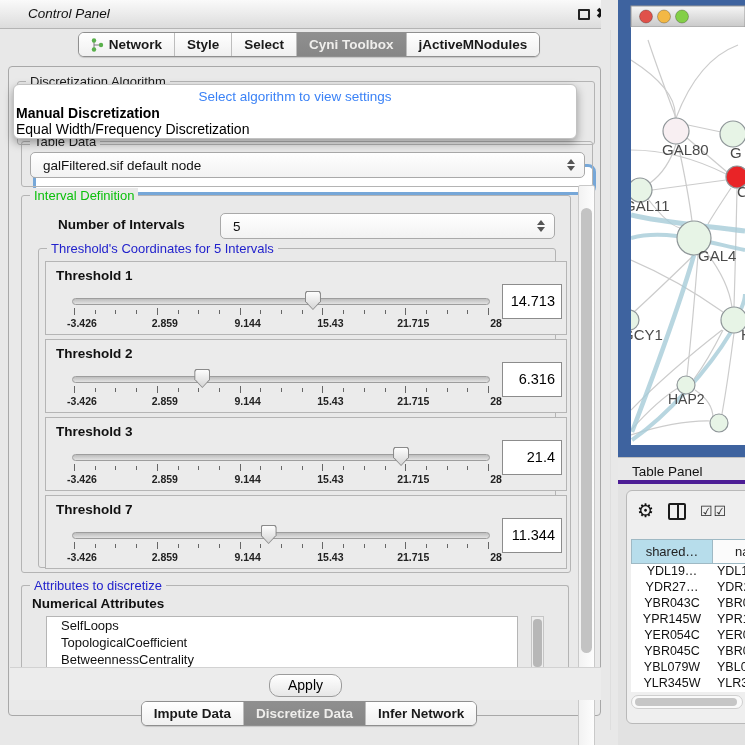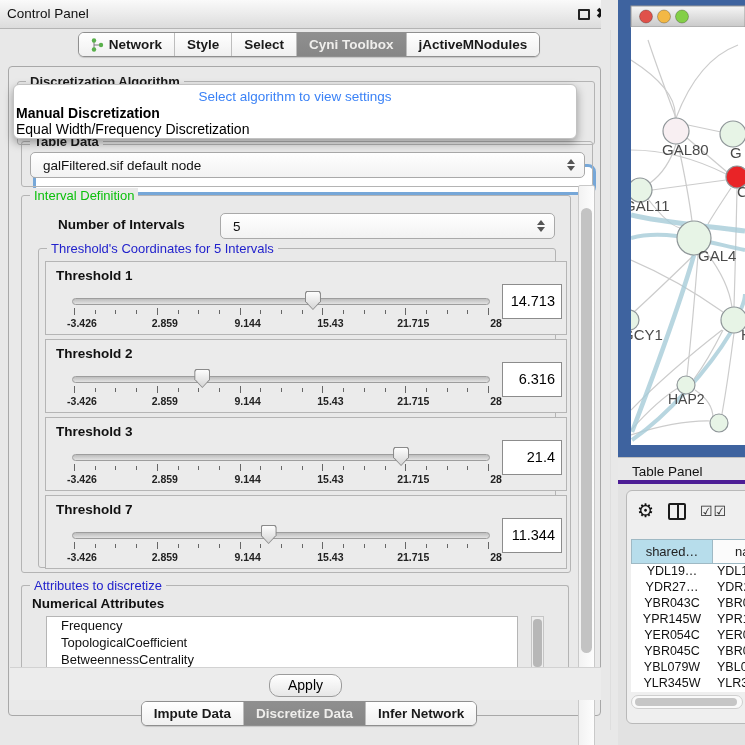--- a/index.html
+++ b/index.html
@@ -3,21 +3,21 @@
 <meta charset="utf-8">
 <style>
   * { margin:0; padding:0; box-sizing:border-box; }
   html,body { width:745px; height:745px; }
   body { font-family:"Liberation Sans", sans-serif; background:#e8e8e8; }
   #screen { position:relative; width:745px; height:745px; background:#e8e8e8; overflow:hidden; }
 
   
   .titlebar { position:absolute; left:0; top:0; width:618px; height:29px;
     background:linear-gradient(#fafafa,#dcdcdc); border-bottom:1px solid #b4b4b4; }
-  .titlebar .tb-text { position:absolute; left:7px; top:6px; font-size:13.5px; color:#111; }
+  .titlebar .tb-text { position:absolute; left:28px; top:6px; font-size:13.5px; color:#111;font-style:italic; }
   .tb-float { position:absolute; left:578px; top:9px; width:12px; height:11px; border:2px solid #222; border-radius:1px; background:transparent; }
   .tb-close { position:absolute; left:596px; top:5px; font-size:14px; font-weight:bold; color:#111; }
 
   
   .tabstrip { position:absolute; left:0; width:618px; display:flex; justify-content:center; }
   .tabstrip.top { top:32px; }
   .tabstrip.bottom { top:701px; }
   .tabgroup { display:flex; border:1px solid #8f8f8f; border-radius:6px; overflow:hidden; background:#fff; box-shadow:0 1px 1px rgba(0,0,0,.15); }
   .tab { padding:4px 12px; font-size:13.5px; font-weight:bold; color:#1a1a1a; background:linear-gradient(#ffffff,#f0f0f0);
     border-right:1px solid #bdbdbd; display:flex; align-items:center; gap:5px; white-space:nowrap; }
@@ -26,21 +26,21 @@
   .net-icon { width:13px; height:14px; display:inline-block; }
 
   
   .mainpanel { position:absolute; left:8px; top:66px; width:593px; height:650px;
     background:#e9e9e9; border:1px solid #a8a8a8; border-radius:4px; }
 
   .groupbox { position:absolute; border:1px solid #b4b4b4; border-radius:3px; }
   .grouptitle { position:absolute; top:-8px; left:8px; background:#e9e9e9; padding:0 4px; font-size:13px; }
   .gt-green { color:#0bc00b; }
   .gt-blue  { color:#2222cc; }
-  .gt-black { color:#1a1a1a;font-weight:bold; }
+  .gt-black { color:#1a1a1a; }
 
   .combo { position:absolute; background:linear-gradient(#ffffff,#f2f2f2); border:1px solid #a9a9a9; border-radius:5px;
     font-size:13.5px; color:#111; display:flex; align-items:center; padding-left:12px; }
   .stepper { position:absolute; right:9px; top:50%; transform:translateY(-50%); display:flex; flex-direction:column; gap:2px; }
   .stepper i { display:block; width:0; height:0; border-left:4px solid transparent; border-right:4px solid transparent; }
   .stepper .up { border-bottom:5px solid #555; }
   .stepper .dn { border-top:5px solid #555; }
 
   .focusring { position:absolute; left:24px; top:97px; width:563px; height:31px; border:3px solid #76a7d8; border-radius:8px; background:#fff; }
 
@@ -348,21 +348,21 @@
     <div class="valuebox">11.344</div>
   </div>
           </div>
       </div>
     </div>
 
     <div class="groupbox" style="left:12px; top:518px; width:548px; height:86px; border-bottom:none;">
       <span class="grouptitle gt-blue">Attributes to discretize</span>
       <span style="position:absolute; left:10px; top:10px; font-size:13.5px; font-weight:bold; color:#111;">Numerical Attributes</span>
       <div class="attr-list" id="attrList">
-          <div class="attr-item">Frequency</div>
+          <div class="attr-item">SelfLoops</div>
           <div class="attr-item">TopologicalCoefficient</div>
           <div class="attr-item">BetweennessCentrality</div>
         </div>
       <div class="attr-scroll">
           <div class="sthumb"></div>
         </div>
     </div>
 
     <div class="pane-scroll">
         <div class="sthumb"></div>

